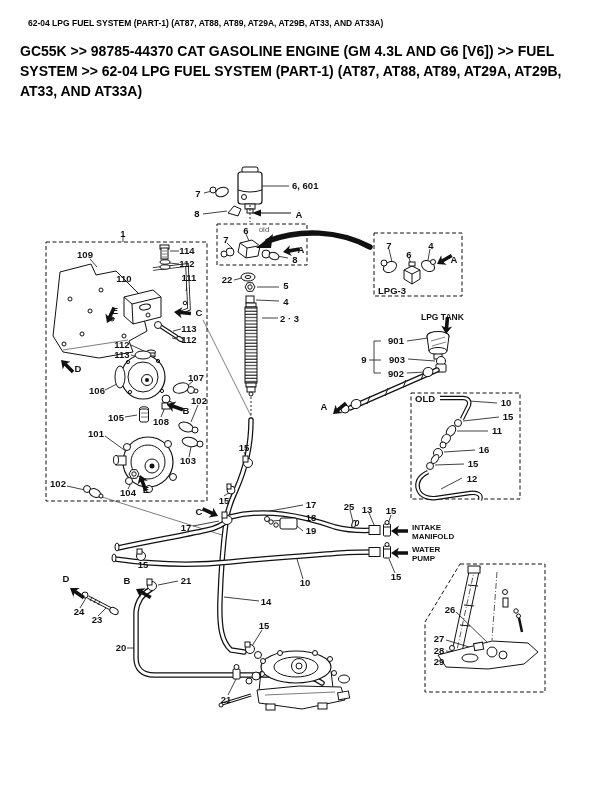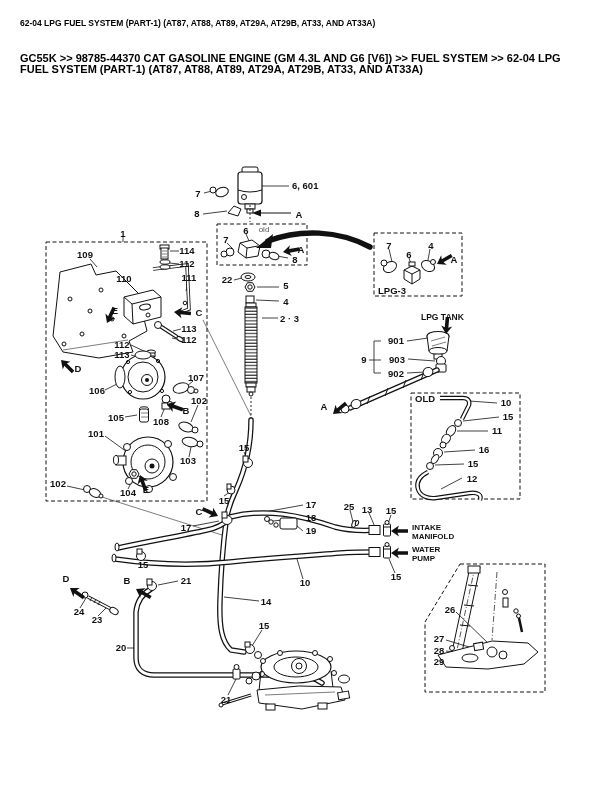--- a/index.html
+++ b/index.html
@@ -1,20 +1,20 @@
 <!DOCTYPE html>
 <html><head>
 <meta charset="utf-8">
 <style>
   html,body{margin:0;padding:0;background:#e8e8e8;}
   .page{position:relative;width:612px;height:792px;background:#ffffff;overflow:hidden;
         font-family:"Liberation Sans",sans-serif;}
   .hdr{position:absolute;left:20px;color:#000;font-weight:bold;}
-  .hdr1{top:18px;width:575px;font-size:8.5px;line-height:11px;}
-  .hdr2{top:53px;width:548px;font-size:11px;line-height:11px;}
+  .hdr1{top:18px;width:575px;font-size:8.5px;line-height:11px;margin-left:8px;}
+  .hdr2{top:41px;width:548px;font-size:14px;line-height:20px;}
   svg{position:absolute;left:0;top:0;}
   svg text{font-family:"Liberation Sans",sans-serif;}
   .ln{stroke:#111;stroke-width:1;fill:none}
   .thn{stroke:#111;stroke-width:.55;fill:none}
   .ld{stroke:#111;stroke-width:.8;fill:none}
   .dsh{stroke:#111;stroke-width:1;fill:none;stroke-dasharray:4 2.5}
   .dsh2{stroke:#111;stroke-width:.9;fill:none;stroke-dasharray:2 2}
   .ddot{stroke:#111;stroke-width:.7;fill:none;stroke-dasharray:6 2 1 2}
   .wf{fill:#fff;stroke:#111;stroke-width:1}
   .wf2{fill:#fff;stroke:#111;stroke-width:1.2}

